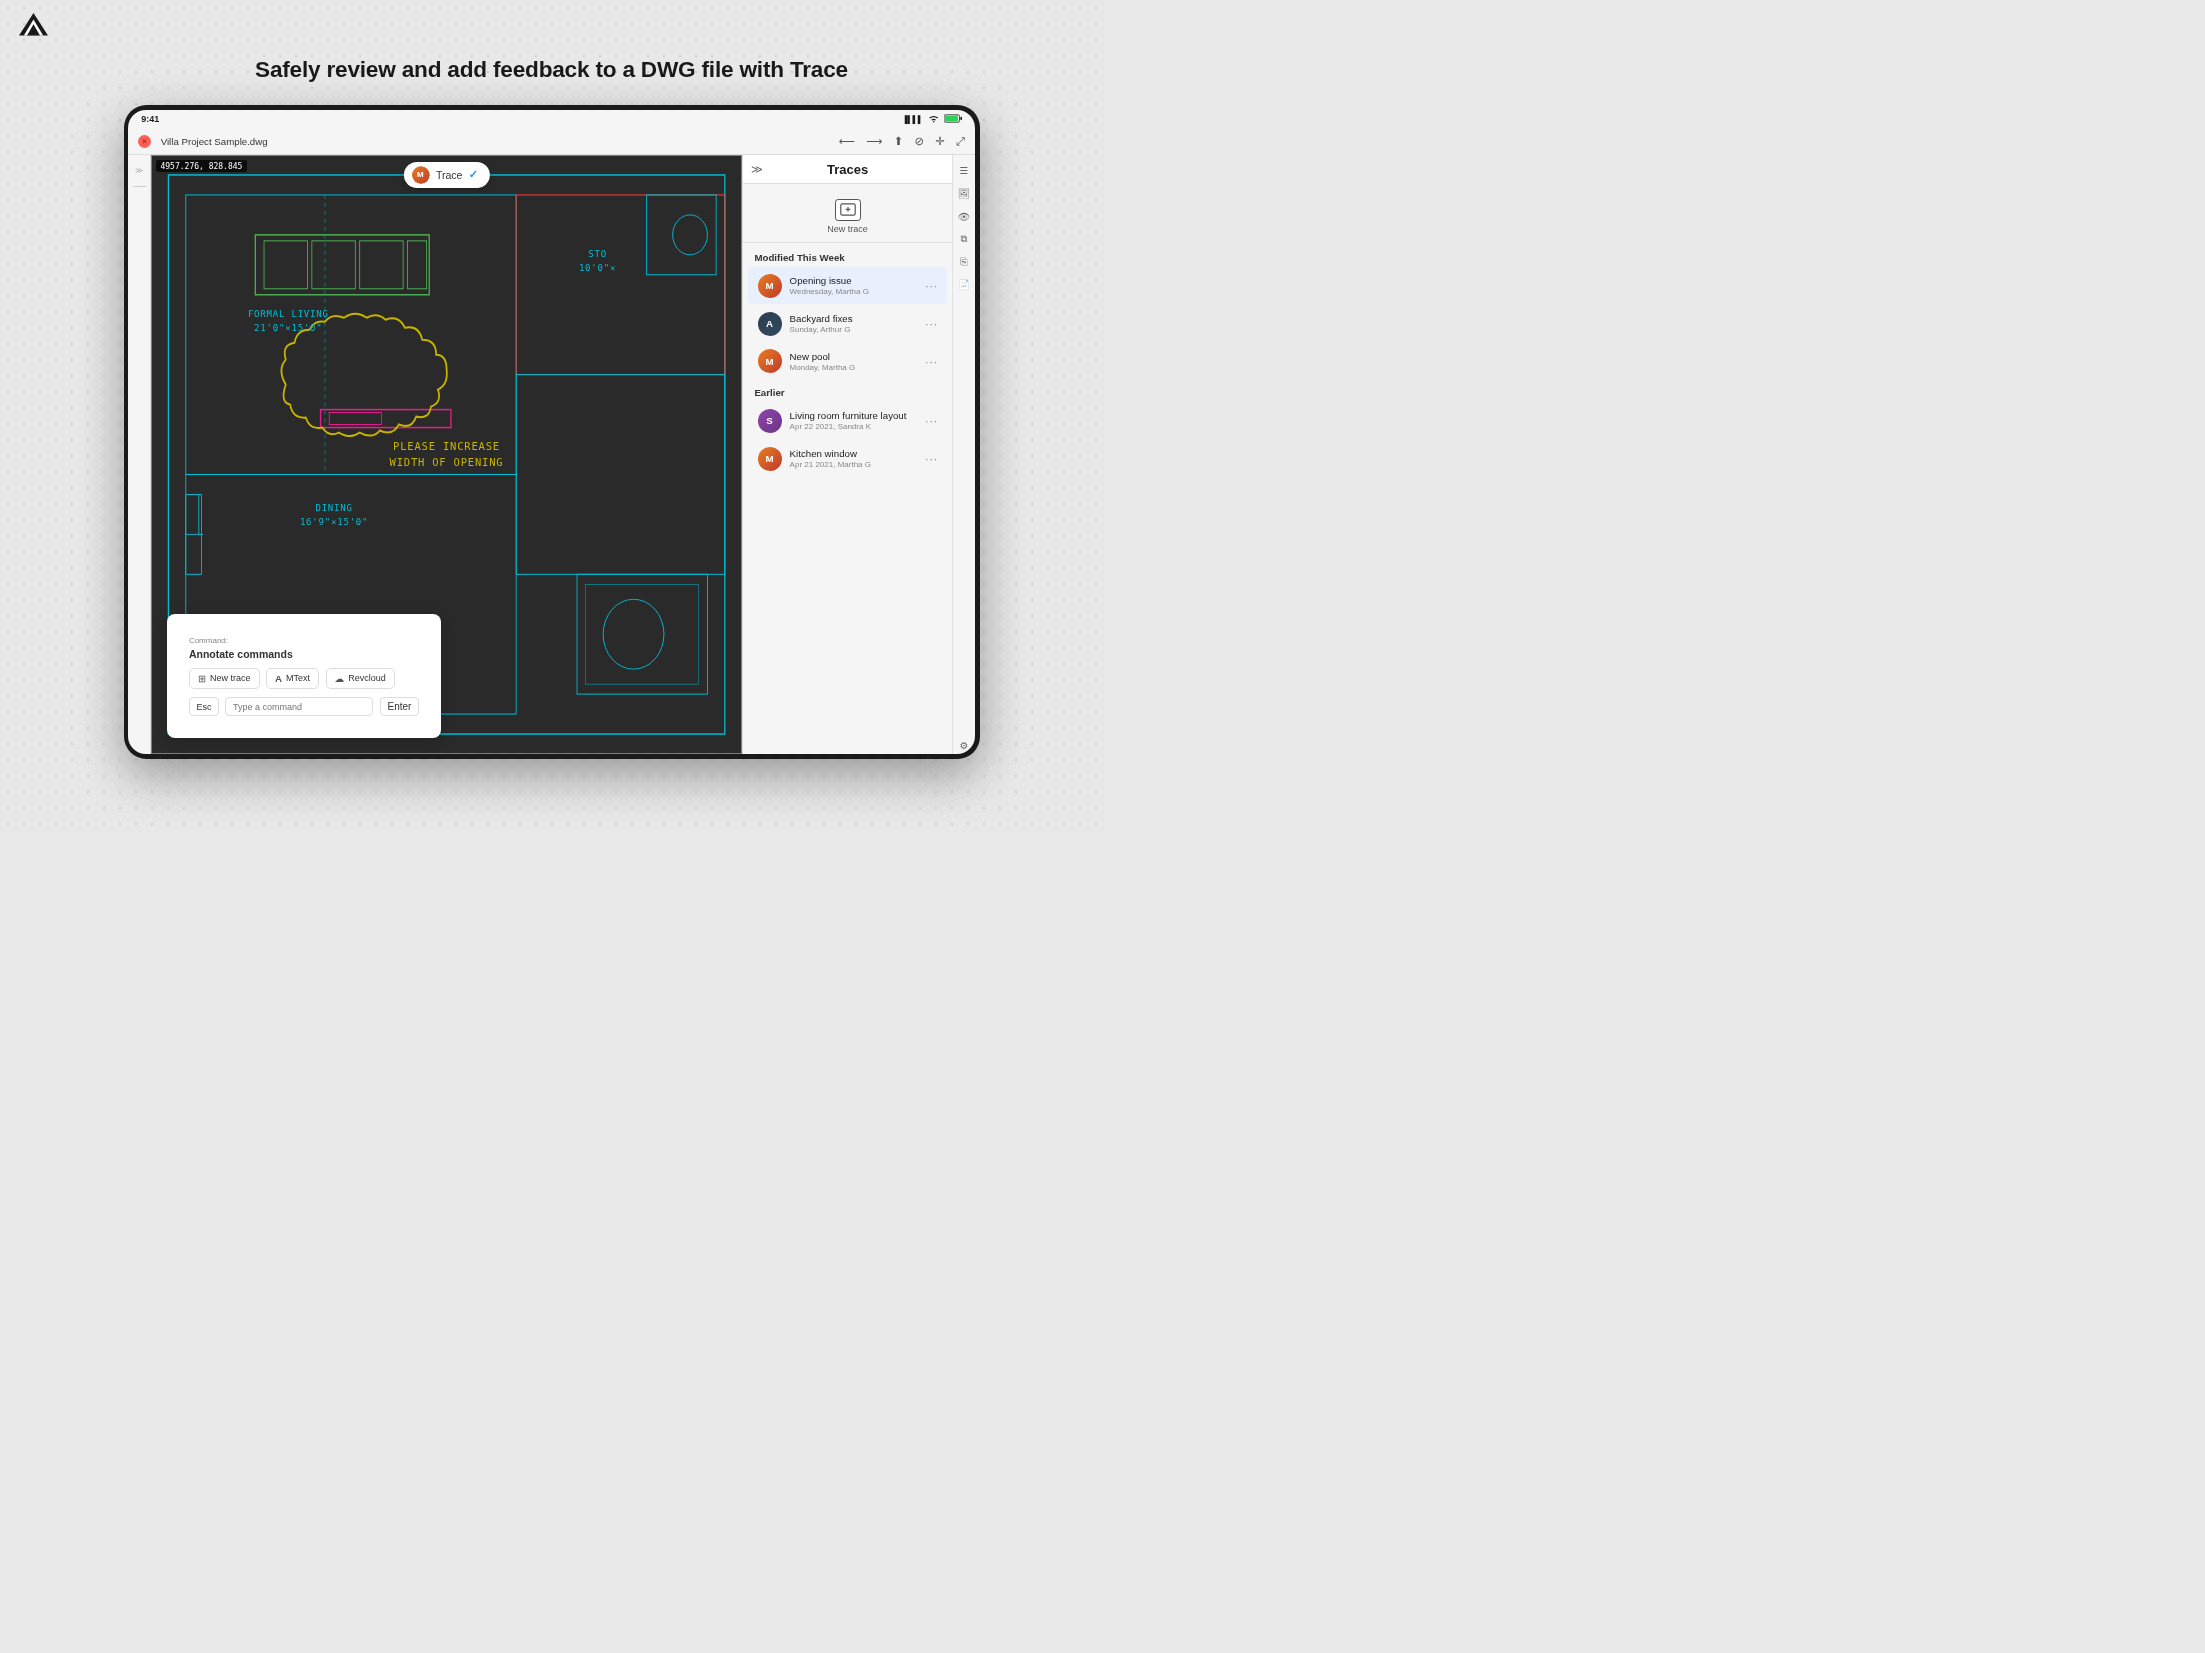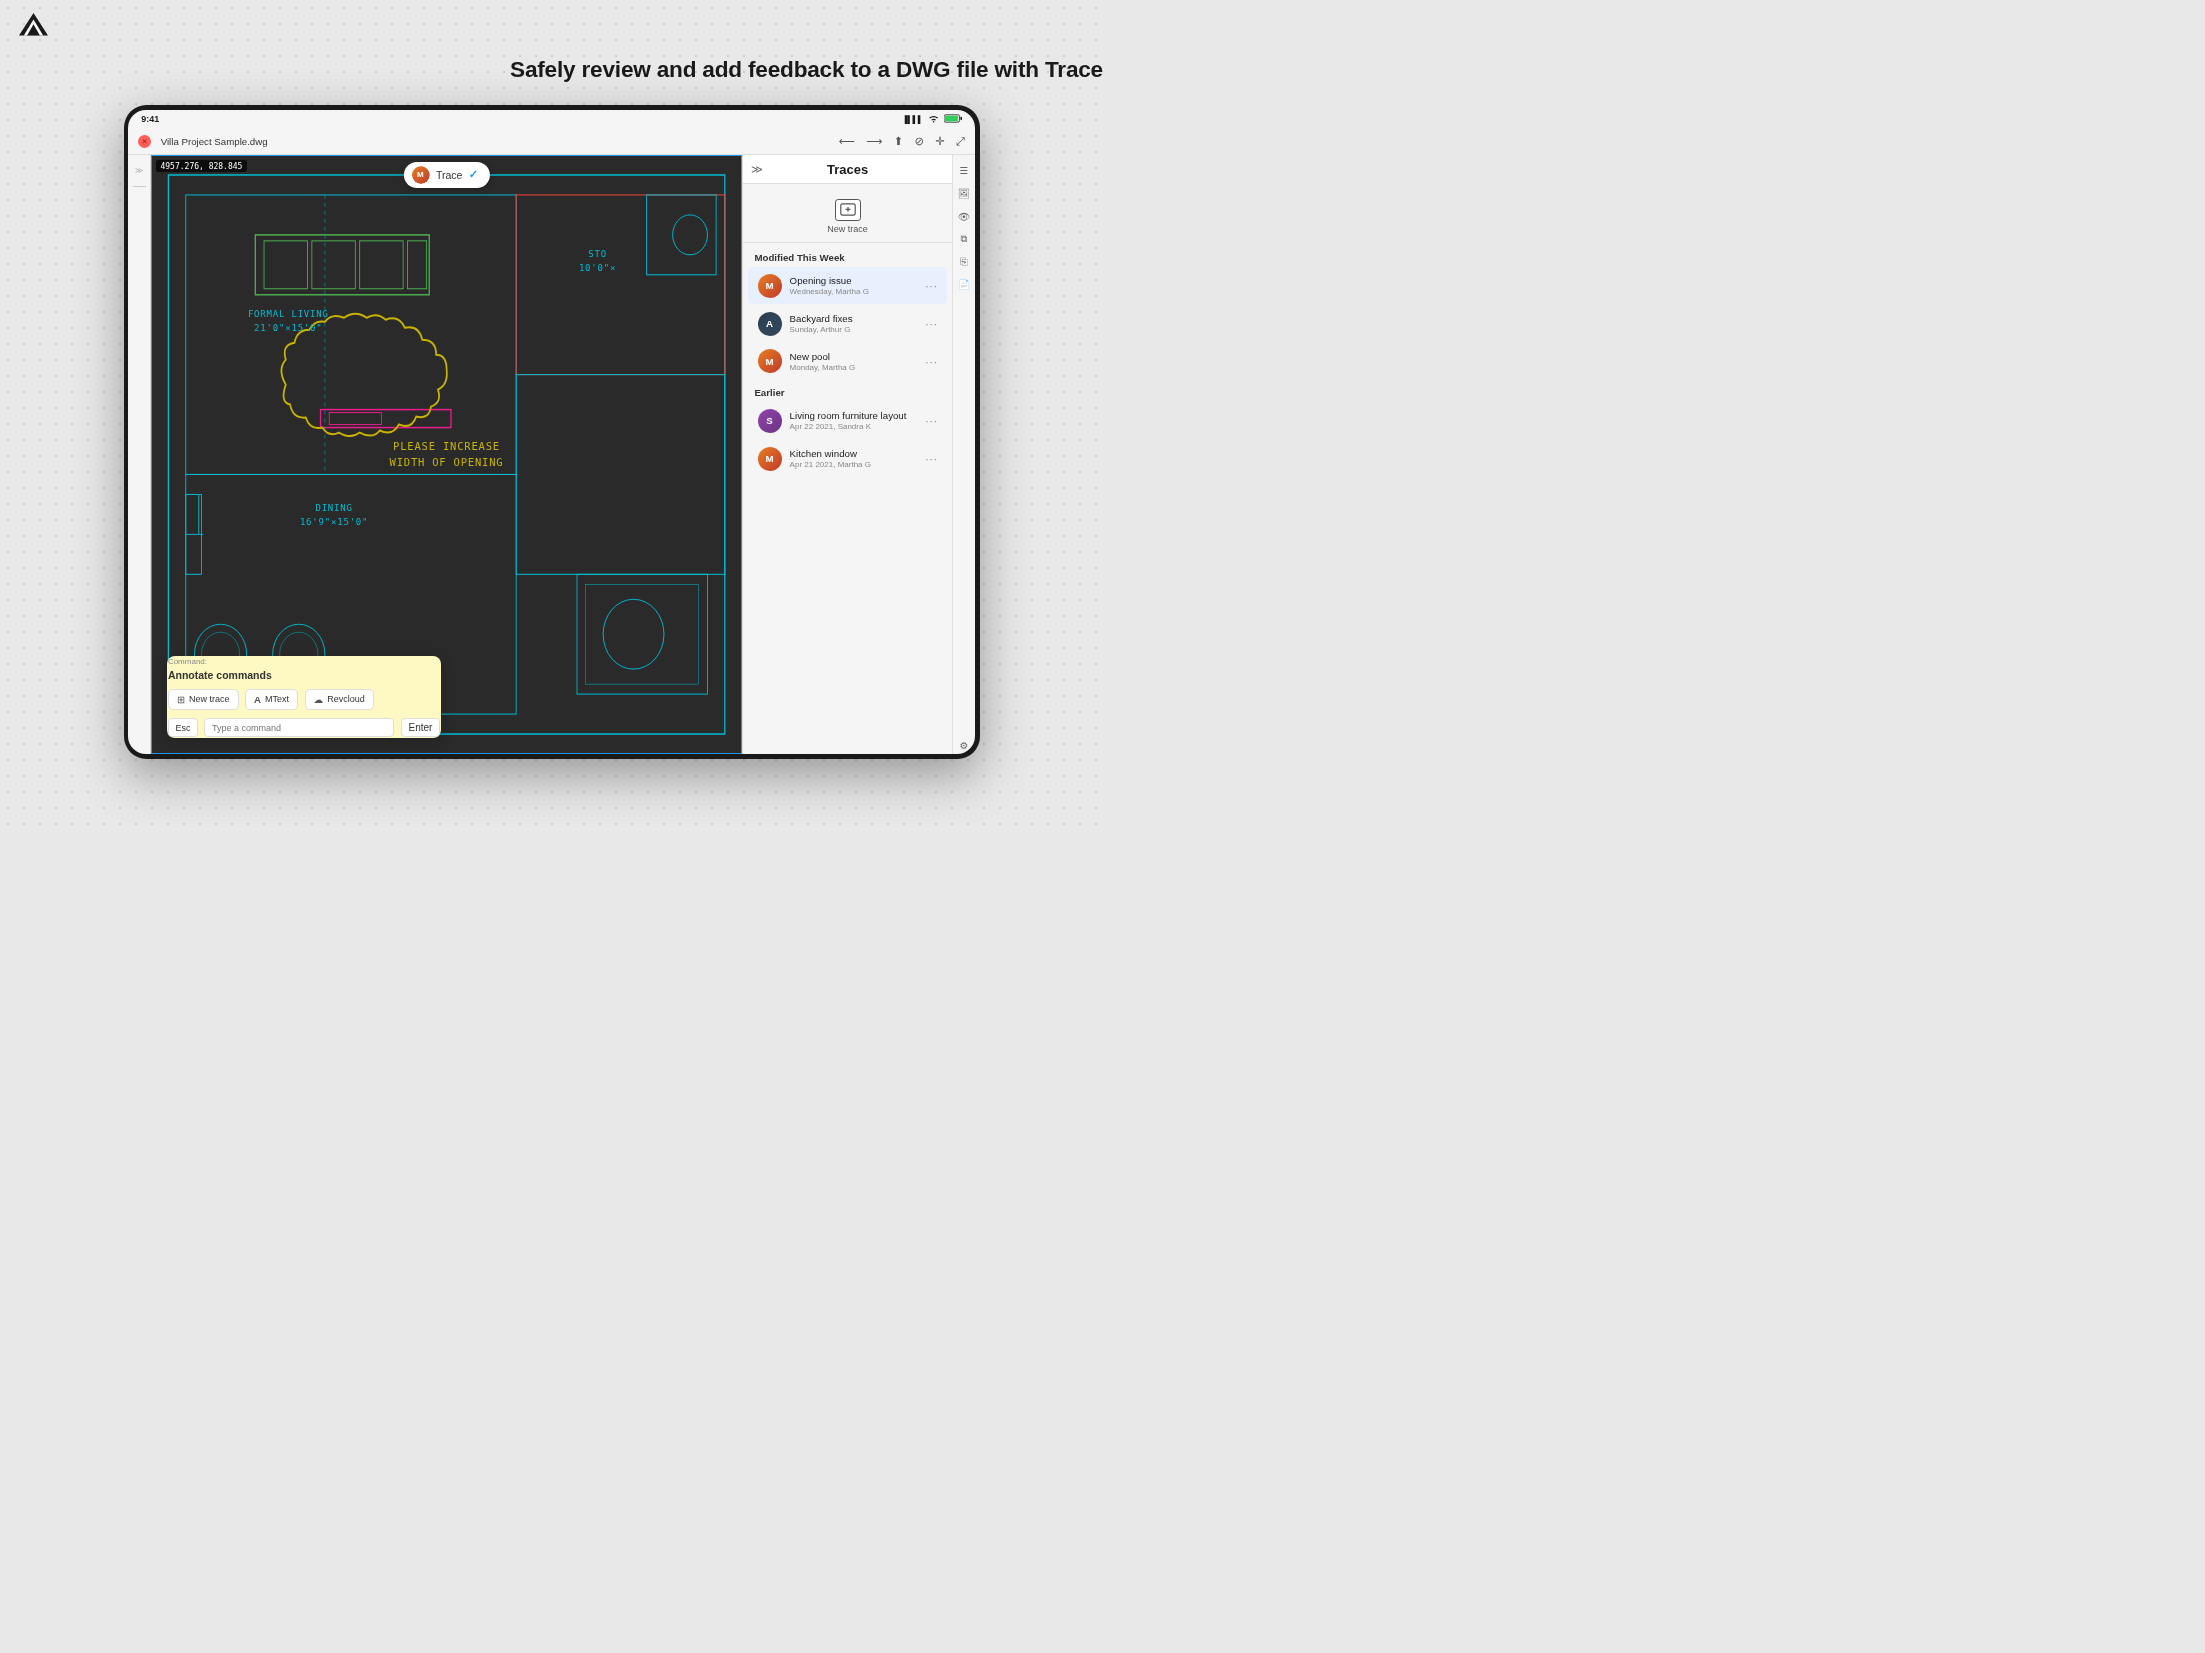--- a/index.html
+++ b/index.html
@@ -37,21 +37,21 @@
       background: transparent;
     }
 
     .logo {
       width: 29px;
       height: 22.6px;
     }
 
     
     .page-title-container {
-      text-align: right;
+      text-align: center;
       padding: 8px 0 16px 0;
     }
 
     .page-title {
       font-size: 22.6px;
       font-weight: 700;
       color: #1a1a1a;
       letter-spacing: -0.2px;
     }
 
@@ -247,24 +247,24 @@
       width: 161px;
       line-height: 1.6;
     }
 
     
     .command-bar {
       position: absolute;
       bottom: 16px;
       left: 16px;
       width: 274px;
-      background: #fef9c3;
+      background: #ffffff;
       border-radius: 8px;
       box-shadow: 0 3.2px 13px rgba(0,0,0,0.18);
-      padding: 1px;
+      padding: 22px;
       z-index: 20;
     }
 
     .command-label {
       font-size: 8px;
       color: #888;
       margin-bottom: 3.2px;
     }
 
     .command-title {

